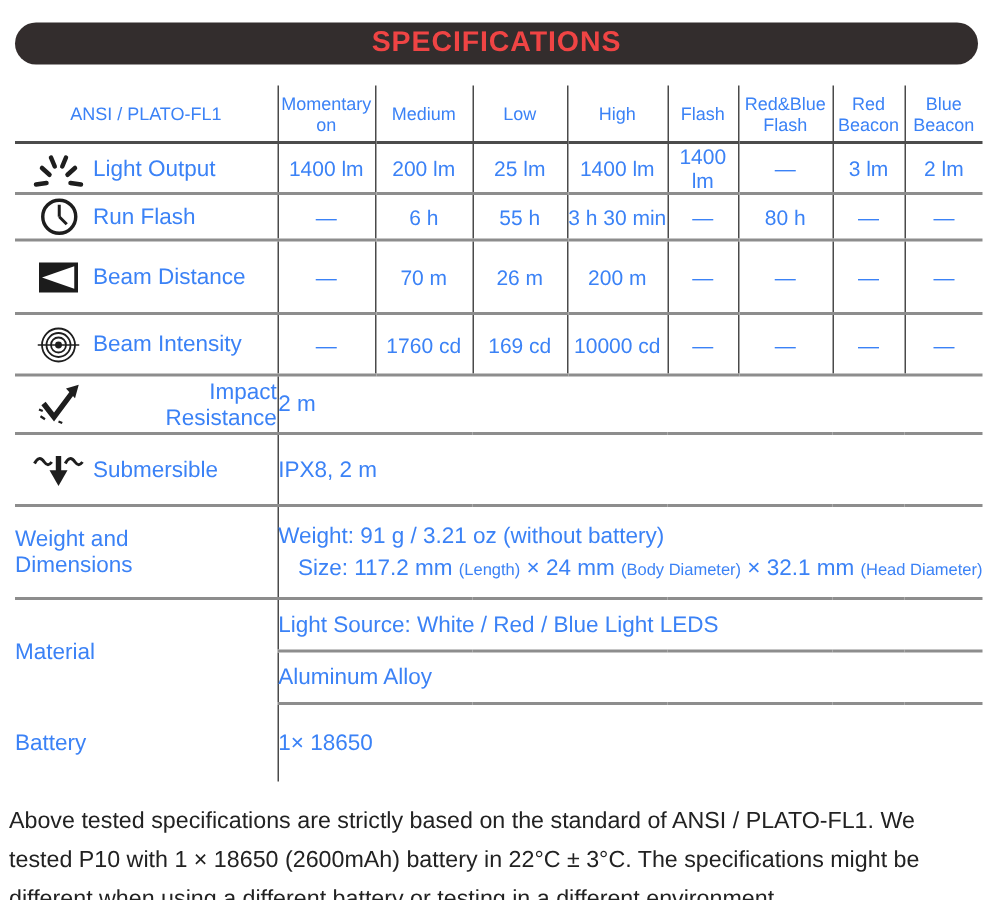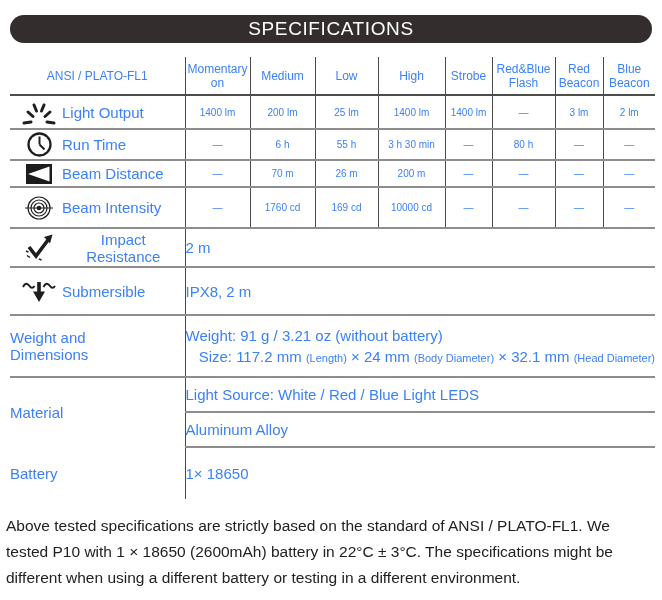--- a/index.html
+++ b/index.html
@@ -5,41 +5,41 @@
   html,body { margin:0; padding:0; }
   body {
     width:662px; height:600px; background:#ffffff;
     font-family:"Liberation Sans", sans-serif; color:#2d2d2d;
     overflow:hidden;
   }
   .title-bar {
     margin:15px 10px 0 10px; height:28px; background:#332d2d;
     border-radius:14px; display:flex; align-items:center; justify-content:center;
   }
-  .title-text { color:#ffffff; font-weight:normal; font-size:19px; letter-spacing:0.6px; }
+  .title-text { color:#ef4444; font-weight:bold; font-size:19px; letter-spacing:0.6px; }
 
   table.spec {
     border-collapse:collapse; table-layout:fixed;
     width:645px; margin:14px 0 0 10px;
   }
   table.spec th, table.spec td { padding:0; font-weight:normal; color:#3b82f6; }
 
   
   .vl { border-left:1.5px solid #4a4a4a; }
 
   
   tr.hdr > th { border-bottom:2.5px solid #4c4c4c; font-size:12px; line-height:14px; text-align:center; vertical-align:middle; }
   th.corner { font-size:15.5px; }
 
   
   tr.sep > th, tr.sep > td { border-bottom:2px solid #8d8d8d; }
-  td.val { font-size:10px; text-align:center; vertical-align:middle; }
-
-  
-  th.rowlabel { text-align:center; vertical-align:middle; }
+  td.val { font-size:14px; text-align:center; vertical-align:middle; }
+
+  
+  th.rowlabel { text-align:right; vertical-align:middle; }
   .lab-inner { display:flex; align-items:center; padding-left:6px; }
   .icon-box { width:46px; flex:none; display:flex; justify-content:center; align-items:center; }
   .lab-text { font-size:15px; }
   th.plain { text-align:left; vertical-align:middle; padding-left:50px; font-size:15px; }
 
   
   td.spanval { text-align:left; vertical-align:middle; padding-left:14px; font-size:15px; }
   td.matmid { border-bottom:2px solid #8d8d8d; }
 
   .w-line { font-size:15px; }
@@ -71,21 +71,21 @@
       <col style="width:52px">
   </colgroup>
 
   <tbody>
       <tr class="hdr" style="height:38px">
     <th class="corner">ANSI / PLATO-FL1</th>
     <th class="vl">Momentary on</th>
     <th class="vl">Medium</th>
     <th class="vl">Low</th>
     <th class="vl">High</th>
-    <th class="vl">Strobe</th>
+    <th class="vl">Flash</th>
     <th class="vl">Red&amp;Blue Flash</th>
     <th class="vl">Red Beacon</th>
     <th class="vl">Blue Beacon</th>
   </tr>
 
   <tr class="sep" style="height:34px">
     <th class="rowlabel">
       <div class="lab-inner">
         <span class="icon-box">
           <svg width="36" height="28" viewBox="0 0 36 28">
@@ -115,34 +115,34 @@
   <tr class="sep" style="height:31px">
     <th class="rowlabel">
       <div class="lab-inner">
         <span class="icon-box">
           <svg width="27" height="27" viewBox="0 0 27 27">
             <circle cx="13.5" cy="13.5" r="11" stroke="#1e1e1e" stroke-width="2.3" fill="none"></circle>
             <line x1="13.5" y1="13.5" x2="13.5" y2="5.5" stroke="#1e1e1e" stroke-width="2"></line>
             <line x1="13.5" y1="13.5" x2="18.5" y2="18.5" stroke="#1e1e1e" stroke-width="2"></line>
           </svg>
         </span>
-        <span class="lab-text">Run Time</span>
+        <span class="lab-text">Run Flash</span>
       </div>
     </th>
     <td class="val vl">—</td>
     <td class="val vl">6 h</td>
     <td class="val vl">55 h</td>
     <td class="val vl">3 h 30 min</td>
     <td class="val vl">—</td>
     <td class="val vl">80 h</td>
     <td class="val vl">—</td>
     <td class="val vl">—</td>
   </tr>
 
-  <tr class="sep" style="height:27px">
+  <tr class="sep" style="height:49px">
     <th class="rowlabel">
       <div class="lab-inner">
         <span class="icon-box">
           <svg width="28" height="22" viewBox="0 0 28 22">
             <rect x="1" y="1" width="26" height="20" fill="#1c1c1c"></rect>
             <polygon points="3,11 24.5,3.5 24.5,18.5" fill="#ffffff"></polygon>
           </svg>
         </span>
         <span class="lab-text">Beam Distance</span>
       </div>

